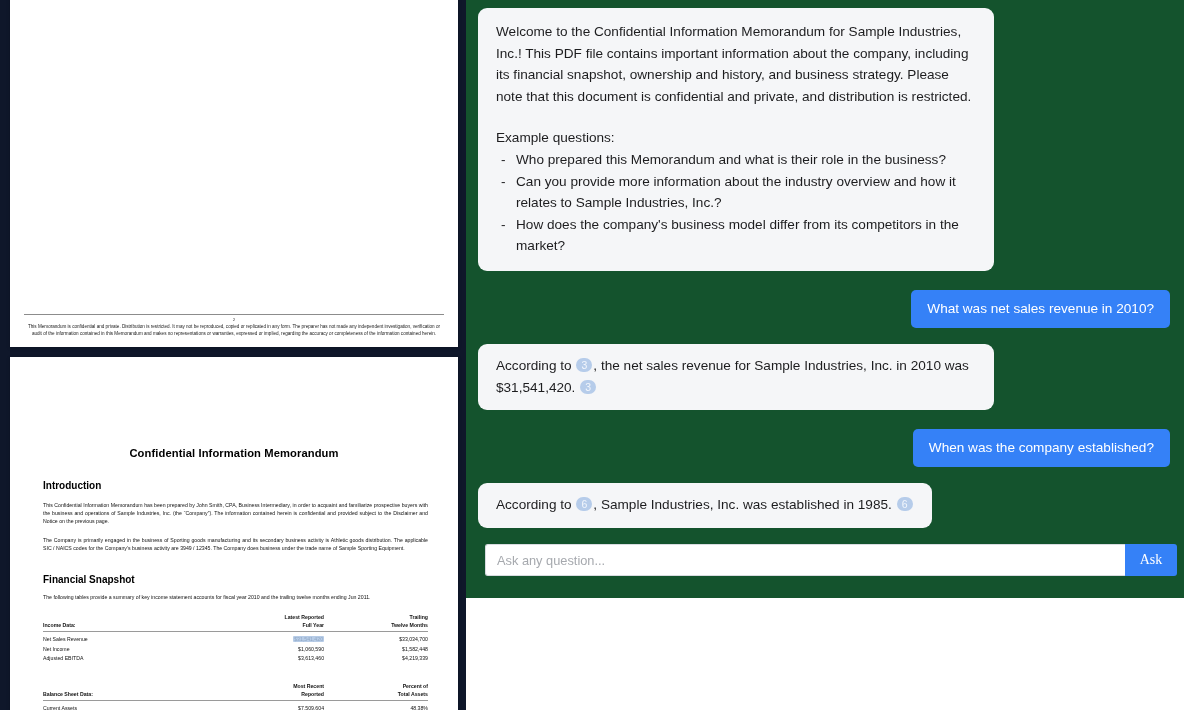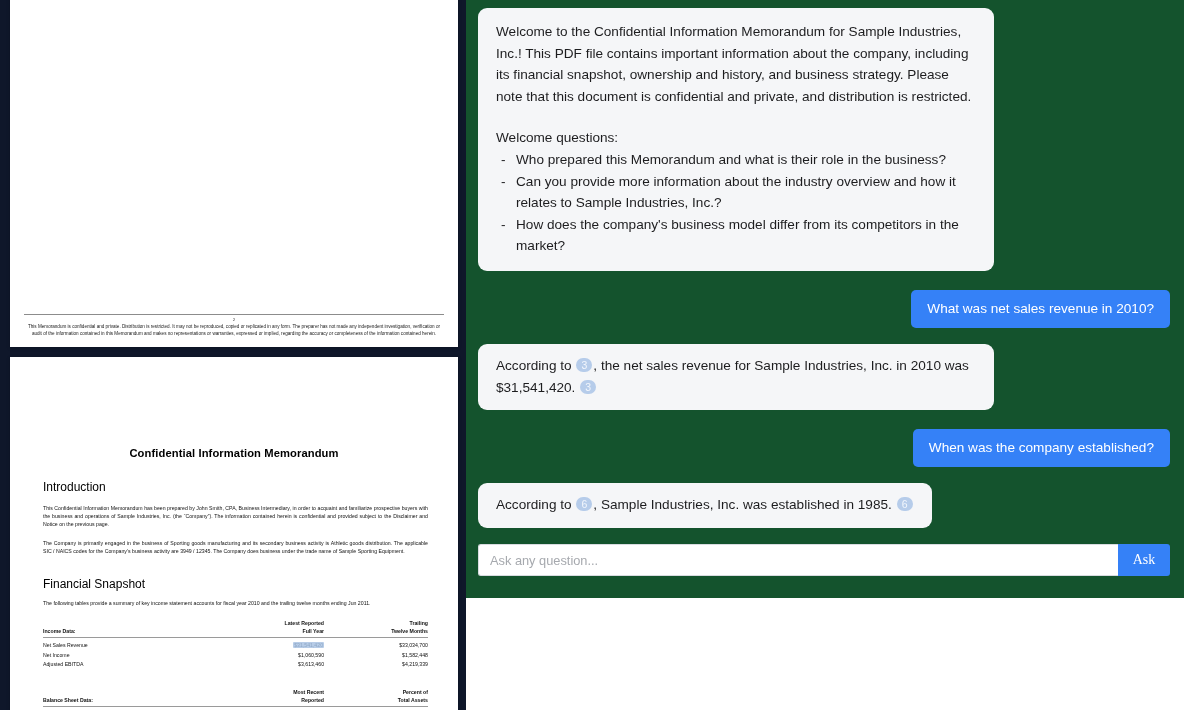--- a/index.html
+++ b/index.html
@@ -86,22 +86,22 @@
   
   .doc-title {
     text-align: center;
     font-size: 11.2px;
     font-weight: bold;
     color: #000000;
     letter-spacing: 0.1px;
     padding-top: 90px;
   }
   .doc-h2 {
-    font-size: 12px;
-    font-weight: normal;
+    font-size: 10px;
+    font-weight: bold;
     color: #000000;
     margin-top: 21px;
     margin-left: 19px;
   }
   .doc-p {
     font-size: 5.2px;
     line-height: 7.9px;
     color: #111111;
     margin-left: 19px;
     margin-right: 16px;
@@ -220,21 +220,21 @@
     margin: 0 1px;
     font-family: "Liberation Sans", sans-serif;
   }
 
   
   #composer {
     flex: none;
     display: flex;
     align-items: stretch;
     height: 32px;
-    margin: 0 0 22px 0;
+    margin: 0 0 22px 7px;
     width: 692px;
   }
   #ask-input {
     flex: 1 1 auto;
     height: 32px;
     border: 1px solid #d8dbe0;
     border-right: none;
     border-radius: 3px 0 0 3px;
     background: #ffffff;
     font-size: 12.8px;
@@ -351,21 +351,21 @@
     </div>
   </div>
 
   <div id="chat-pane">
 
     <div id="messages">
 
       <div class="msg-row left">
         <div class="bubble-bot">
           <div class="welcome-body">Welcome to the Confidential Information Memorandum for Sample Industries, Inc.! This PDF file contains important information about the company, including its financial snapshot, ownership and history, and business strategy. Please note that this document is confidential and private, and distribution is restricted.</div>
-          <div class="example-head">Welcome questions:</div>
+          <div class="example-head">Example questions:</div>
           <ul class="example-list">
             <li><span class="dash">-</span><span>Who prepared this Memorandum and what is their role in the business?</span></li>
             <li><span class="dash">-</span><span>Can you provide more information about the industry overview and how it relates to Sample Industries, Inc.?</span></li>
             <li><span class="dash">-</span><span>How does the company's business model differ from its competitors in the market?</span></li>
           </ul>
         </div>
       </div>
 
       <div class="msg-row right" style="margin-top:19px;">
         <div class="bubble-user">What was net sales revenue in 2010?</div>

